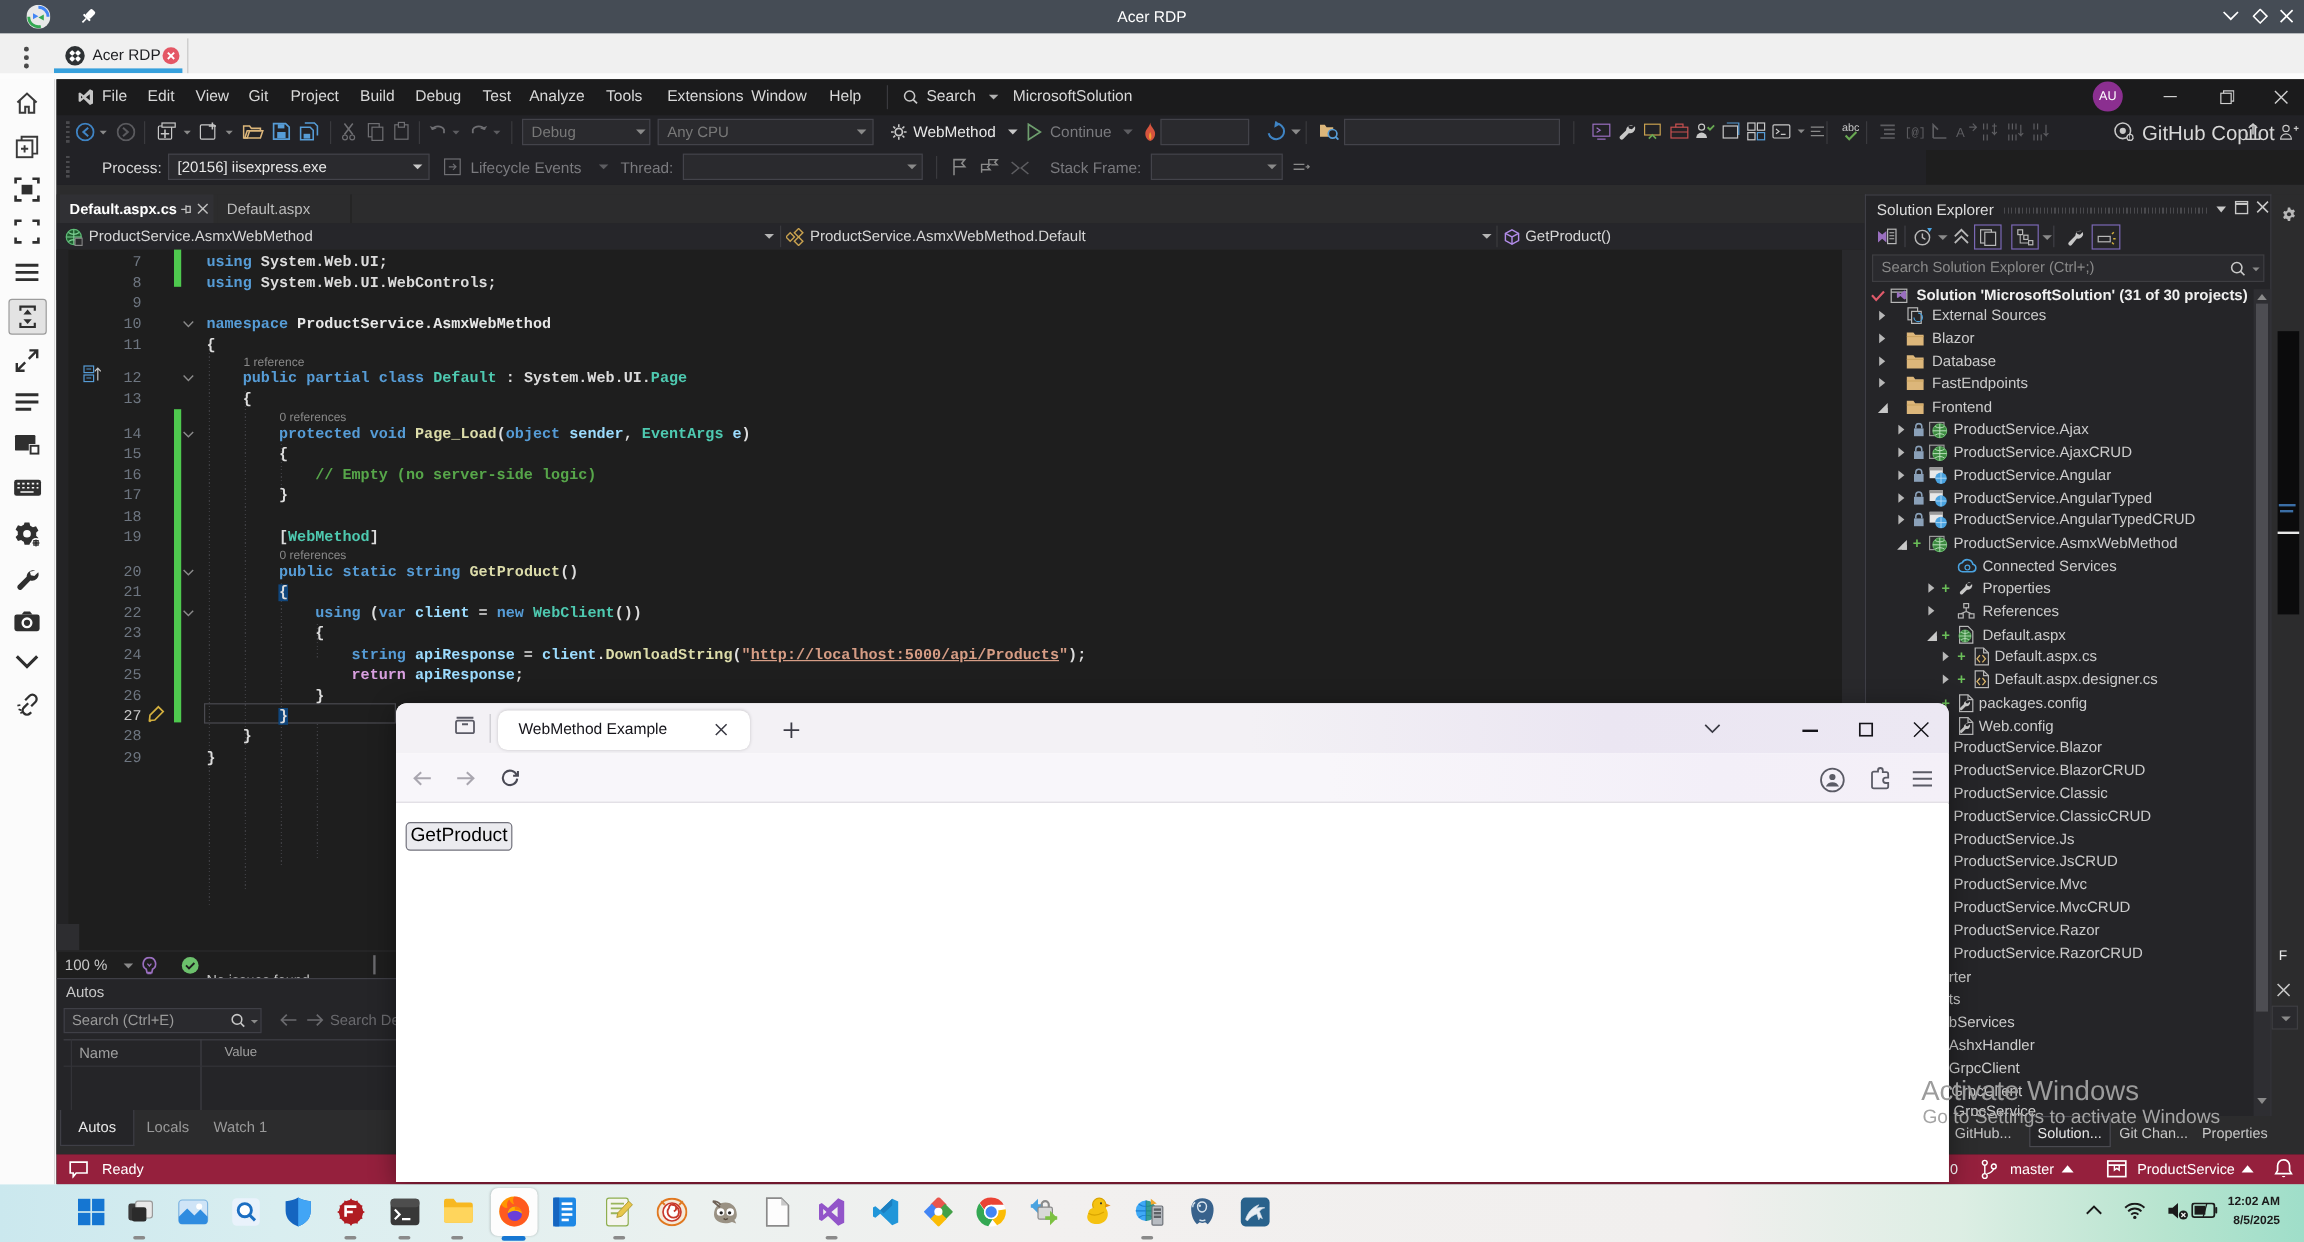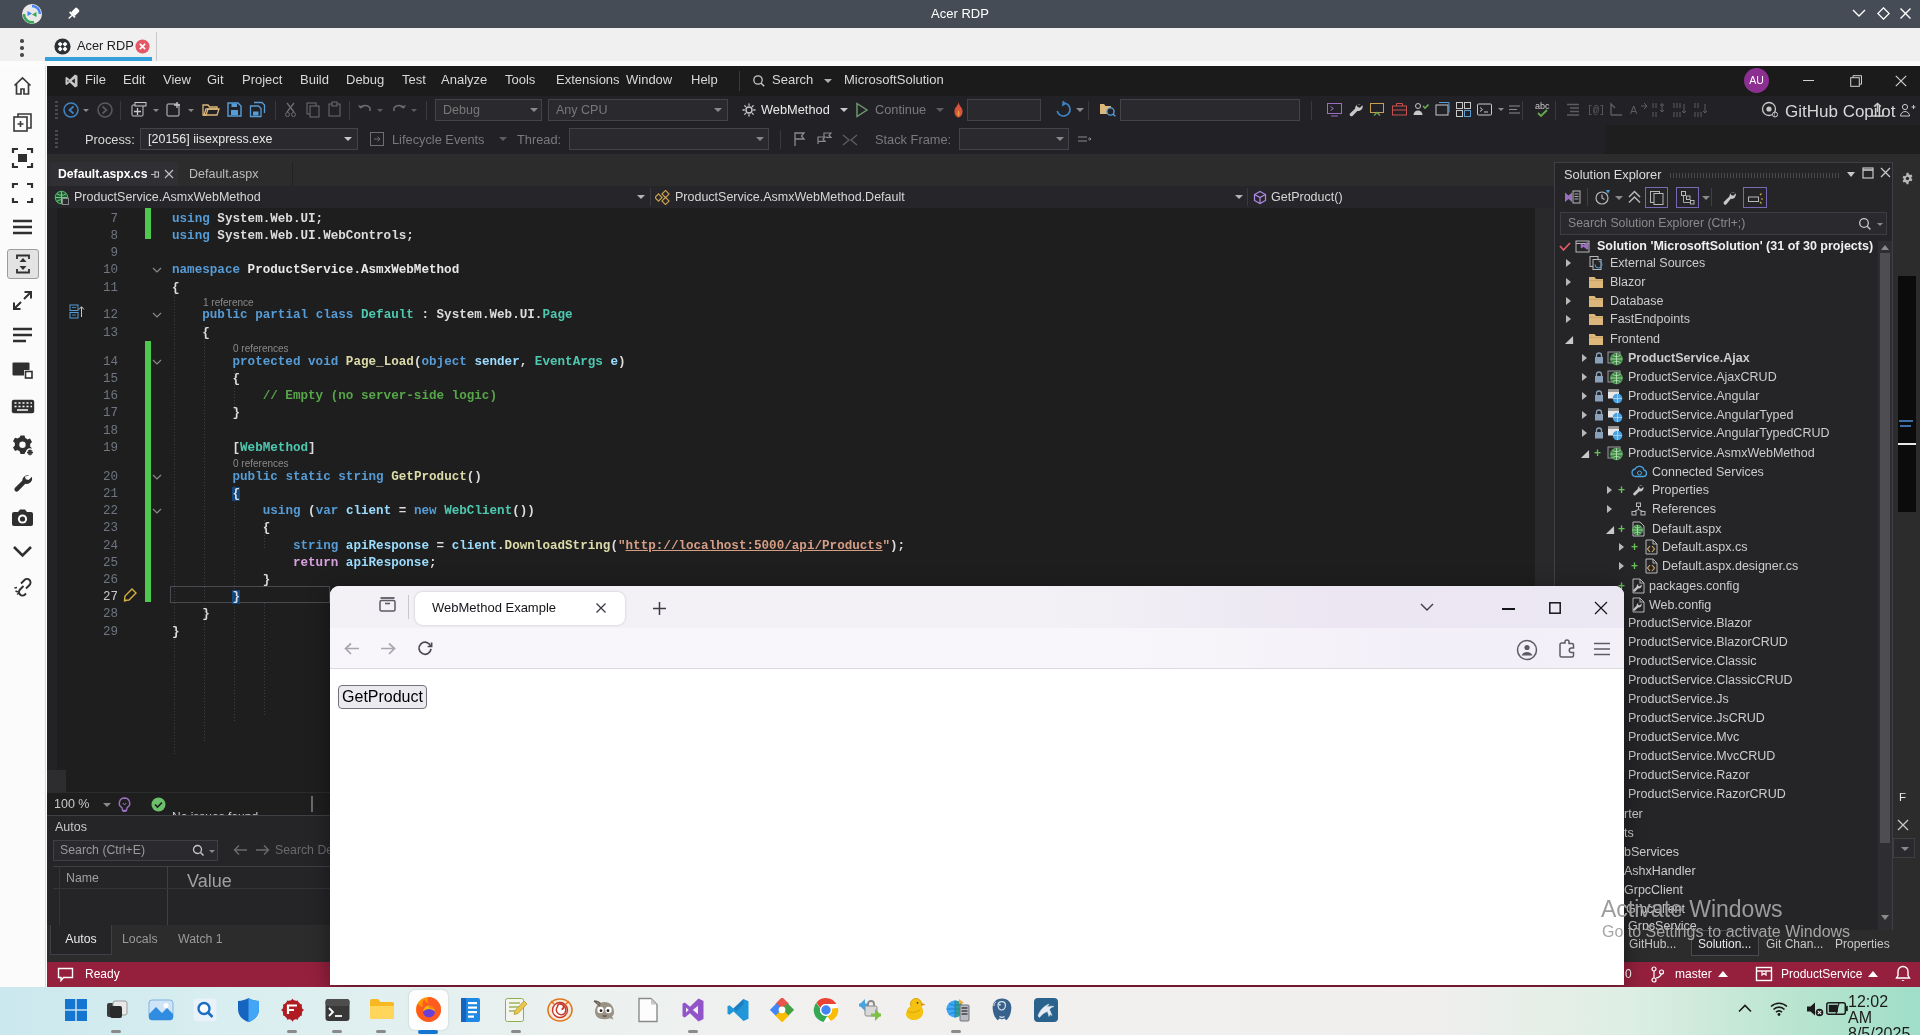--- a/index.html
+++ b/index.html
@@ -586,21 +586,21 @@
     </div>
     <svg class="ic" style="left:186px;top:29px" width="15" height="12" viewBox="0 0 15 12">
         <path d="M14 6 H2 m4 -4.5 L1.5 6 6 10.5" stroke="#6a6a6e" stroke-width="1.4" fill="none"></path>
       </svg>
     <svg class="ic" style="left:208px;top:29px" width="15" height="12" viewBox="0 0 15 12">
         <path d="M1 6 H13 m-4 -4.5 L13.5 6 9 10.5" stroke="#6a6a6e" stroke-width="1.4" fill="none"></path>
       </svg>
     <span style="position:absolute;left:228px;top:28px;color:#6a6a6e;font-size:12.3px;">Search Dep</span>
     <div style="position:absolute;left:6px;top:51px;width:1501px;height:1px;background:#3f3f46;"></div>
     <span style="position:absolute;left:19px;top:56px;color:#a0a0a0;font-size:12.3px;">Name</span>
-    <span style="position:absolute;left:140px;top:56px;color:#a0a0a0;font-size:18px;">Value</span>
+    <span style="position:absolute;left:140px;top:56px;color:#a0a0a0;font-size:11px;">Value</span>
     <div style="position:absolute;left:120px;top:51px;width:1px;height:94px;background:#3f3f46;"></div>
     <div style="position:absolute;left:12px;top:51px;width:1px;height:94px;background:#333338;"></div>
     <div style="position:absolute;left:6px;top:73px;width:1501px;height:1px;background:#333338;"></div>
     <div style="position:absolute;left:0;top:110px;width:1507px;height:37px;background:#2c2c2d;"></div>
     <div style="position:absolute;left:3px;top:110px;width:62px;height:30px;background:#252528;border:1px solid #3f3f46;border-top:none;color:#e8e8e8;font-size:12.3px;text-align:center;line-height:28px;">Autos</div>
     <span style="position:absolute;left:75px;top:117px;color:#9a9a9a;font-size:12.3px;">Locals</span>
     <span style="position:absolute;left:131px;top:117px;color:#9a9a9a;font-size:12.3px;">Watch 1</span>
   </div>
   <div class="abs" id="sx">
     <span style="position:absolute;left:9px;top:4px;color:#dcdcdc;font-size:12.8px;">Solution Explorer</span>
@@ -717,21 +717,21 @@
           <div class="tri-r" style="left:27px;top:5px;"></div>
           <svg class="ic" style="left:39px;top:3px" width="10" height="13" viewBox="0 0 10 13">
             <path d="M2.5 5 V3.5 a2.5 2.5 0 0 1 5 0 V5" stroke="#8aa0b8" stroke-width="1.3" fill="none"></path>
             <rect x="1" y="5" width="8" height="6.5" fill="#8aa0b8"></rect>
           </svg>
           <svg class="ic" style="left:52px;top:1px" width="16" height="16" viewBox="0 0 16 16">
             <rect x="1" y="2" width="12" height="11" fill="#2d2d30" stroke="#9a9a9a"></rect>
             <circle cx="9.5" cy="9" r="5.8" fill="#3c8a40" stroke="#6abf6e" stroke-width="0.8"></circle>
             <path d="M3.7 9 h11.6 M9.5 3.2 v11.6 M5.6 5.4 c2.4 1.6 5.4 1.6 7.8 0 M5.6 12.6 c2.4 -1.6 5.4 -1.6 7.8 0" stroke="#bfe3c0" stroke-width="0.8" fill="none"></path>
           </svg>
-          <span style="position:absolute;left:73px;font-weight:bold;">ProductService.Ajax</span>
+          <span style="position:absolute;left:73px;">ProductService.Ajax</span>
         </div>
 <div class="sxrow" style="top:205px;">
           <div class="tri-r" style="left:27px;top:5px;"></div>
           <svg class="ic" style="left:39px;top:3px" width="10" height="13" viewBox="0 0 10 13">
             <path d="M2.5 5 V3.5 a2.5 2.5 0 0 1 5 0 V5" stroke="#8aa0b8" stroke-width="1.3" fill="none"></path>
             <rect x="1" y="5" width="8" height="6.5" fill="#8aa0b8"></rect>
           </svg>
           <svg class="ic" style="left:52px;top:1px" width="16" height="16" viewBox="0 0 16 16">
             <rect x="1" y="2" width="12" height="11" fill="#2d2d30" stroke="#9a9a9a"></rect>
             <circle cx="9.5" cy="9" r="5.8" fill="#3c8a40" stroke="#6abf6e" stroke-width="0.8"></circle>
@@ -1317,14 +1317,14 @@
       <path d="M1 5.5 h3.5 L9 1.5 v13 L4.5 10.5 H1 Z" fill="#1b1b1b"></path>
       <circle cx="13.5" cy="11.5" r="3.8" fill="#1b1b1b"></circle>
       <path d="M11.8 9.8 l3.4 3.4 M15.2 9.8 l-3.4 3.4" stroke="#f0f0f0" stroke-width="1.1"></path>
     </svg>
   <svg class="ic" style="left:1826px;top:15px" width="22" height="13" viewBox="0 0 22 13">
       <rect x="0.8" y="0.8" width="18.5" height="11.4" rx="2" stroke="#1b1b1b" stroke-width="1.5" fill="none"></rect>
       <rect x="20" y="3.8" width="1.8" height="5.4" rx="0.8" fill="#1b1b1b"></rect>
       <rect x="2.8" y="2.8" width="9" height="7.4" fill="#1b1b1b"></rect>
       <path d="M13 1 L10 12" stroke="#1b1b1b" stroke-width="1.1"></path>
     </svg>
-  <div style="position:absolute;left:1848px;top:7px;width:52px;height:32px;font-size:16px;color:#1b1b1b;text-align:left;line-height:16px;">12:02 AM<br>8/5/2025</div>
+  <div style="position:absolute;left:1848px;top:7px;width:52px;height:32px;font-size:10px;color:#1b1b1b;text-align:right;line-height:16px;font-weight:bold;">12:02 AM<br>8/5/2025</div>
 </div>
 
 </body></html>

